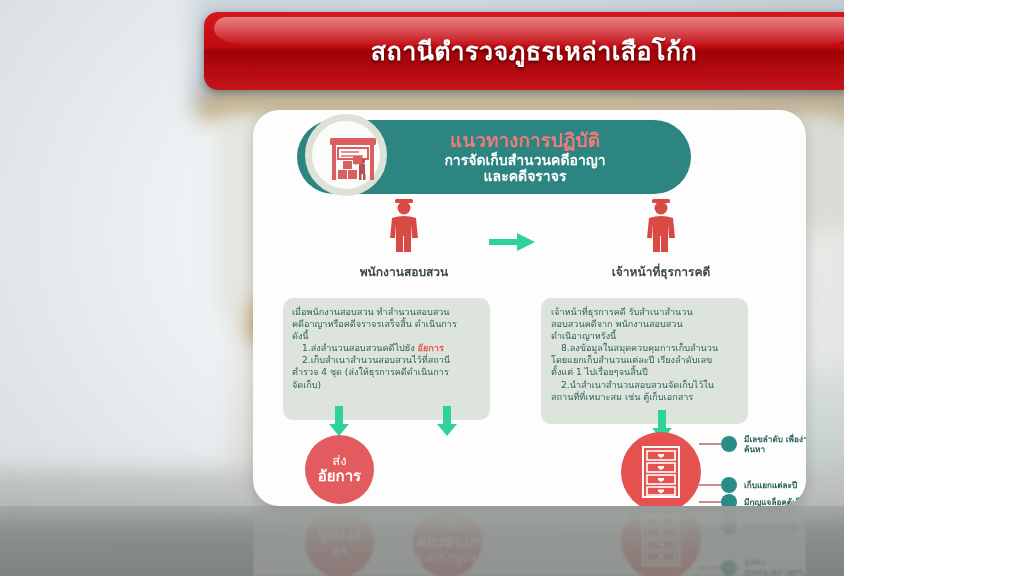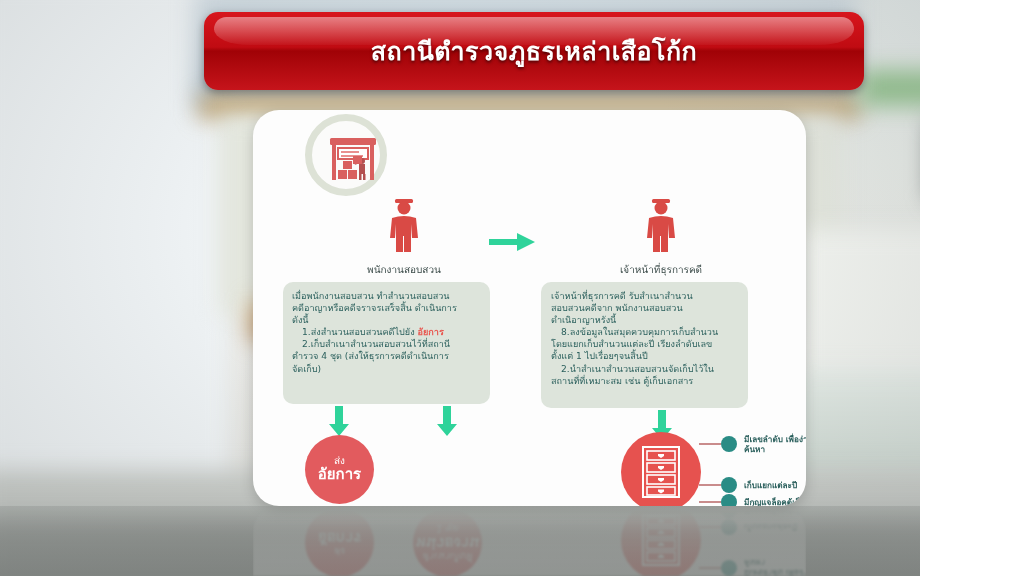--- a/index.html
+++ b/index.html
@@ -3,21 +3,21 @@
 <meta charset="utf-8">
 <style>
   * { box-sizing: border-box; margin: 0; padding: 0; }
   html, body {
     width: 1024px; height: 576px;
     overflow: hidden;
     font-family: "DejaVu Sans", "Liberation Sans", sans-serif;
   }
   #stage {
     position: relative;
-    width: 920px; height: 576px;
+    width: 844px; height: 576px;
     background: #000000;
     overflow: hidden;
   }
 
   
   .bg-layer { position: absolute; inset: 0; overflow: hidden; }
   .bg-base {
     position: absolute; inset: -40px;
     background:
       linear-gradient(180deg,#dfe6e6 0%, #e6eae6 30%, #e8e8e4 60%, #d8d9d4 100%);
@@ -99,32 +99,32 @@
     border:7px solid #dde2d6;
   }
   .ig-icon-circle svg { position:absolute; left:14px; top:13px; }
 
   
   .officer { position:absolute; width:40px; height:62px; }
   .officer.left  { left:131px; top:88px; }
   .officer.right { left:388px; top:88px; }
   .officer-label {
     position:absolute; width:150px; text-align:center;
-    font-size:10px; color:#3a4a48; font-weight:normal;
+    font-size:12px; color:#3a4a48; font-weight:bold;
   }
   .officer-label.left  { left:76px;  top:152px; }
   .officer-label.right { left:333px; top:152px; }
 
   .flow-arrow-h {
     position:absolute; left:236px; top:123px; width:46px; height:18px;
   }
 
   
   .panel {
-    position:absolute; top:172px; width:207px; height:122px;
+    position:absolute; top:188px; width:207px; height:122px;
     background:#dde4db;
     border-radius:10px;
     padding:8px 9px 6px 9px;
     color:#2a5f5c; font-size:9.1px; line-height:1.33;
   }
   .panel.left  { left:30px; }
   .panel.right { left:288px; height:126px;padding-left:10px; }
   .panel p { margin:0; }
   .panel .indent { text-indent:10px; }
   .accent-red { color:#e8564f; font-weight:bold; }
@@ -142,21 +142,21 @@
   
   .circle-red {
     position:absolute; border-radius:50%;
     background:#e25b5e;
     display:flex; flex-direction:column;
     align-items:center; justify-content:center;
     color:#fff; text-align:center;
   }
   .circle-a { left:52px;  top:325px; width:69px; height:69px; }
   .circle-b { left:160px; top:325px; width:69px; height:69px; }
-  .circ-small { font-size:10px; line-height:1.1; }
+  .circ-small { font-size:13px; line-height:1.1; }
   .circ-big   { font-size:15px; font-weight:bold; line-height:1.15; }
 
   
   .cabinet-circle {
     position:absolute; left:368px; top:322px; width:80px; height:80px;
     border-radius:50%; background:#e6524f;
   }
   .cabinet-circle svg { position:absolute; left:21px; top:14px; }
 
   .bullet-row { position:absolute; display:flex; align-items:center; }
@@ -214,20 +214,27 @@
     <div class="bgshape bg-bottom-dark"></div>
     <div class="bg-vignette"></div>
   </div>
 
   <div class="title-banner">
     <div class="title-banner-text">สถานีตำรวจภูธรเหล่าเสือโก้ก</div>
   </div>
 
   <div class="card" id="card">
 
+    <div class="ig-header">
+      <div class="ig-header-titles">
+        <div class="ig-kicker">แนวทางการปฏิบัติ</div>
+        <div class="ig-sub">การจัดเก็บสำนวนคดีอาญา</div>
+        <div class="ig-sub2">และคดีจราจร</div>
+      </div>
+    </div>
 
     <div class="ig-icon-circle">
       <svg width="54" height="54" viewBox="0 0 54 54">
         <rect x="4" y="4" width="46" height="7" rx="1.5" fill="#d9605f"></rect>
         <rect x="6" y="11" width="4" height="35" fill="#d9605f"></rect>
         <rect x="44" y="11" width="4" height="35" fill="#d9605f"></rect>
         <rect x="12" y="14" width="30" height="11" fill="#fff" stroke="#d9605f" stroke-width="2"></rect>
         <rect x="15" y="17" width="18" height="2" fill="#e98f8e"></rect>
         <rect x="15" y="21" width="22" height="2" fill="#e98f8e"></rect>
         <rect x="12" y="36" width="9" height="9" fill="#d9605f"></rect>

